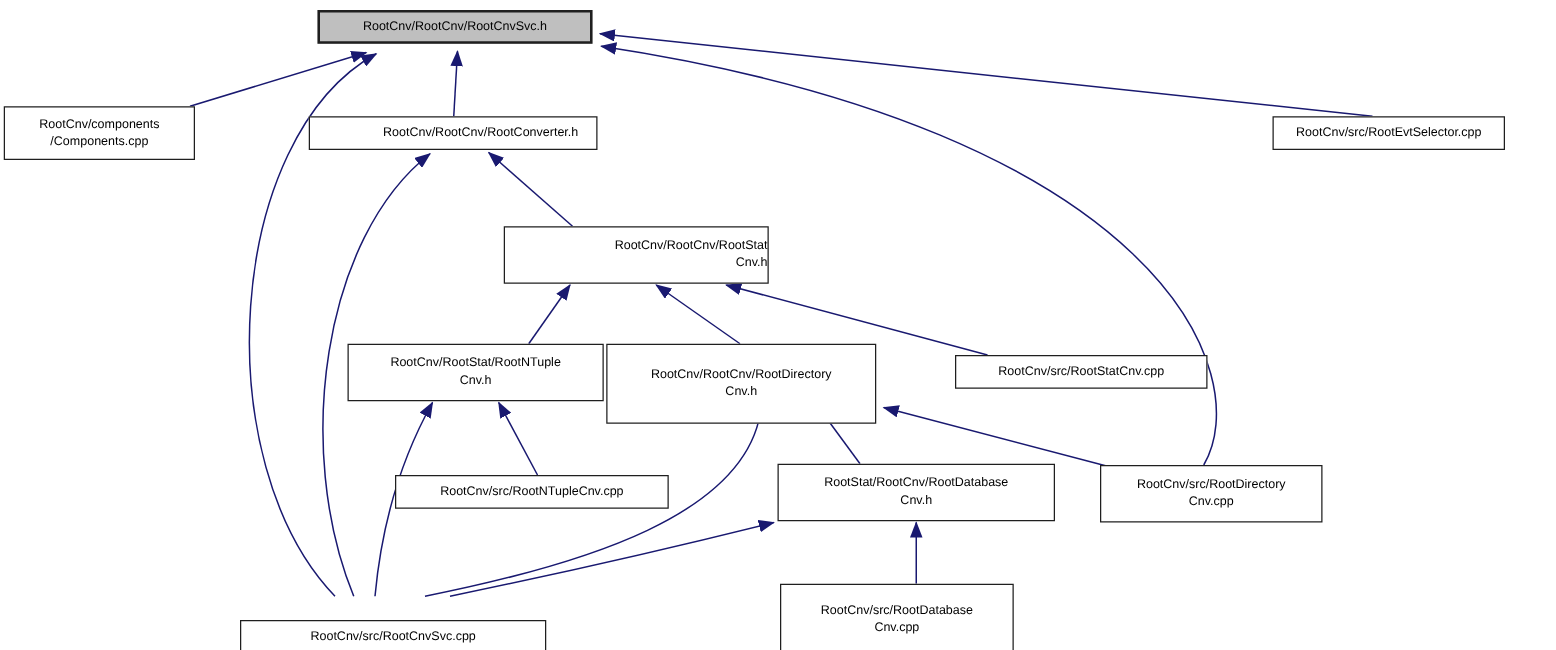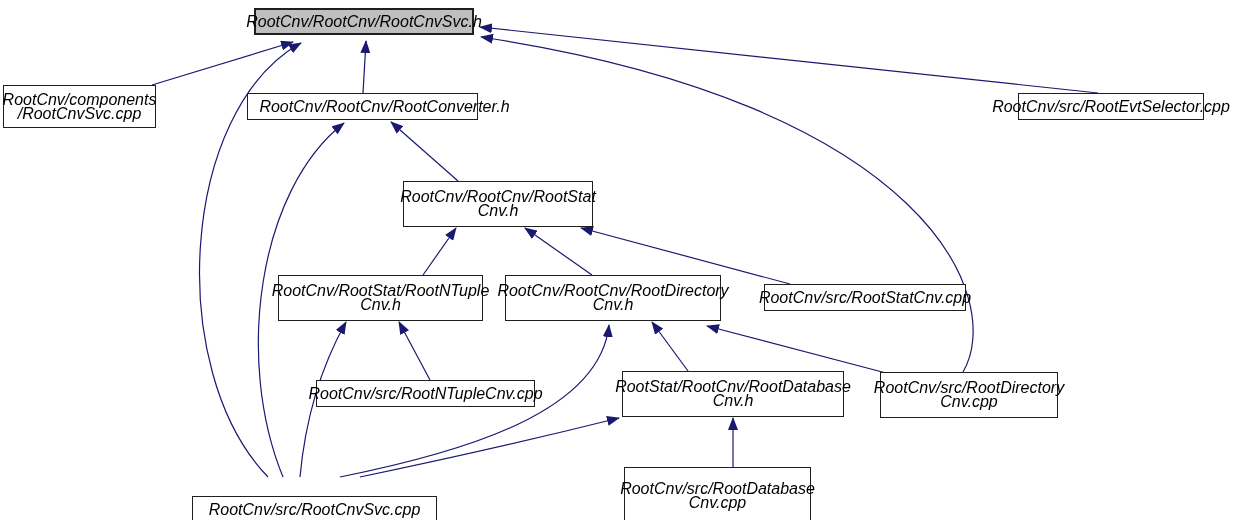--- a/index.html
+++ b/index.html
@@ -5,22 +5,22 @@
   html,body { margin:0; padding:0; background:#ffffff; }
   .graph {
     position:relative; width:1245px; height:520px; overflow:hidden;
     font-family:"Liberation Sans", sans-serif; background:#ffffff;
   }
   .edge-layer { position:absolute; left:0; top:0; width:1245px; height:520px; }
   .node {
     position:absolute; box-sizing:border-box;
     background:#ffffff; border:1px solid #1f1f1f;
     display:flex; flex-direction:column; align-items:center; justify-content:center;
-    font-size:16px; line-height:14px; color:#000; text-align:center;
-    white-space:nowrap; cursor:pointer;font-style:italic;
+    font-size:10px; line-height:14px; color:#000; text-align:center;
+    white-space:nowrap; cursor:pointer;
   }
   .node.hl { border-width:2px; }
   .node span { display:block; }
 </style>
 </head>
 <body>
 
 <div class="graph">
   <svg class="edge-layer" width="1245" height="520" viewBox="0 0 1245 520" xmlns="http://www.w3.org/2000/svg">
       <defs>
@@ -45,37 +45,37 @@
       <path d="M340,477 C465,452 600,412 609,325" fill="none" stroke="#191970" stroke-width="1.2" marker-end="url(#arrow)"></path>
       <path d="M733,467 L733,418" fill="none" stroke="#191970" stroke-width="1.2" marker-end="url(#arrow)"></path>
       <path d="M360,477 Q495,449 619,418" fill="none" stroke="#191970" stroke-width="1.2" marker-end="url(#arrow)"></path>
     </svg>
   <div>
       <div class="node hl" style="background: rgb(191, 191, 191); left: 254px; top: 8px; width: 220px; height: 27px; border-color: rgb(31, 31, 31);">
         <span>RootCnv/RootCnv/RootCnvSvc.h</span>
       </div>
       <div class="node" style="left: 3px; top: 85px; width: 153px; height: 43px; border-color: rgb(31, 31, 31);">
         <span>RootCnv/components</span>
-        <span>/RootCnvSvc.cpp</span>
+        <span>/Components.cpp</span>
       </div>
       <div class="node" style="left: 247px; top: 93px; width: 231px; height: 27px; border-color: rgb(31, 31, 31); padding-left: 44px;">
         <span>RootCnv/RootCnv/RootConverter.h</span>
       </div>
       <div class="node" style="left: 1018px; top: 93px; width: 186px; height: 27px; border-color: rgb(31, 31, 31);">
         <span>RootCnv/src/RootEvtSelector.cpp</span>
       </div>
-      <div class="node" style="left: 403px; top: 181px; width: 190px; height: 46px; border-color: rgb(31, 31, 31);">
+      <div class="node" style="left: 403px; top: 181px; width: 212px; height: 46px; border-color: rgb(31, 31, 31); align-items: flex-end;">
         <span>RootCnv/RootCnv/RootStat</span>
         <span>Cnv.h</span>
       </div>
       <div class="node" style="left: 278px; top: 275px; width: 205px; height: 46px; border-color: rgb(31, 31, 31);">
         <span>RootCnv/RootStat/RootNTuple</span>
         <span>Cnv.h</span>
       </div>
-      <div class="node" style="left: 505px; top: 275px; width: 216px; height: 46px; border-color: rgb(31, 31, 31);">
+      <div class="node" style="left: 485px; top: 275px; width: 216px; height: 64px; border-color: rgb(31, 31, 31);">
         <span>RootCnv/RootCnv/RootDirectory</span>
         <span>Cnv.h</span>
       </div>
       <div class="node" style="left: 744px; top: 284px; width: 202px; height: 27px; border-color: rgb(31, 31, 31); margin-left: 20px;">
         <span>RootCnv/src/RootStatCnv.cpp</span>
       </div>
       <div class="node" style="left: 316px; top: 380px; width: 219px; height: 27px; border-color: rgb(31, 31, 31);">
         <span>RootCnv/src/RootNTupleCnv.cpp</span>
       </div>
       <div class="node" style="left: 622px; top: 371px; width: 222px; height: 46px; border-color: rgb(31, 31, 31);">

